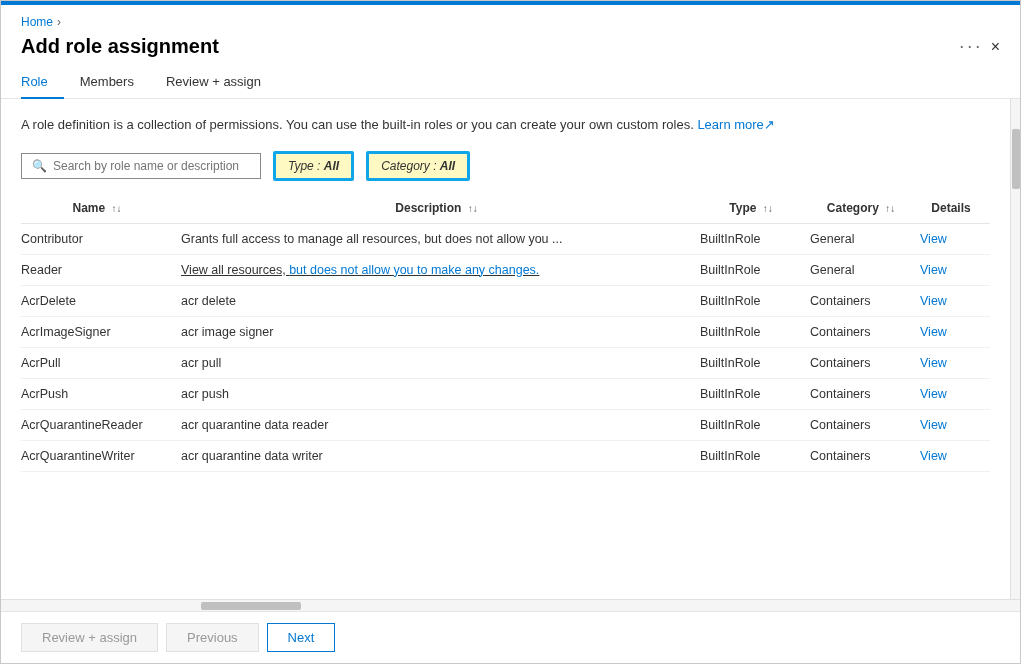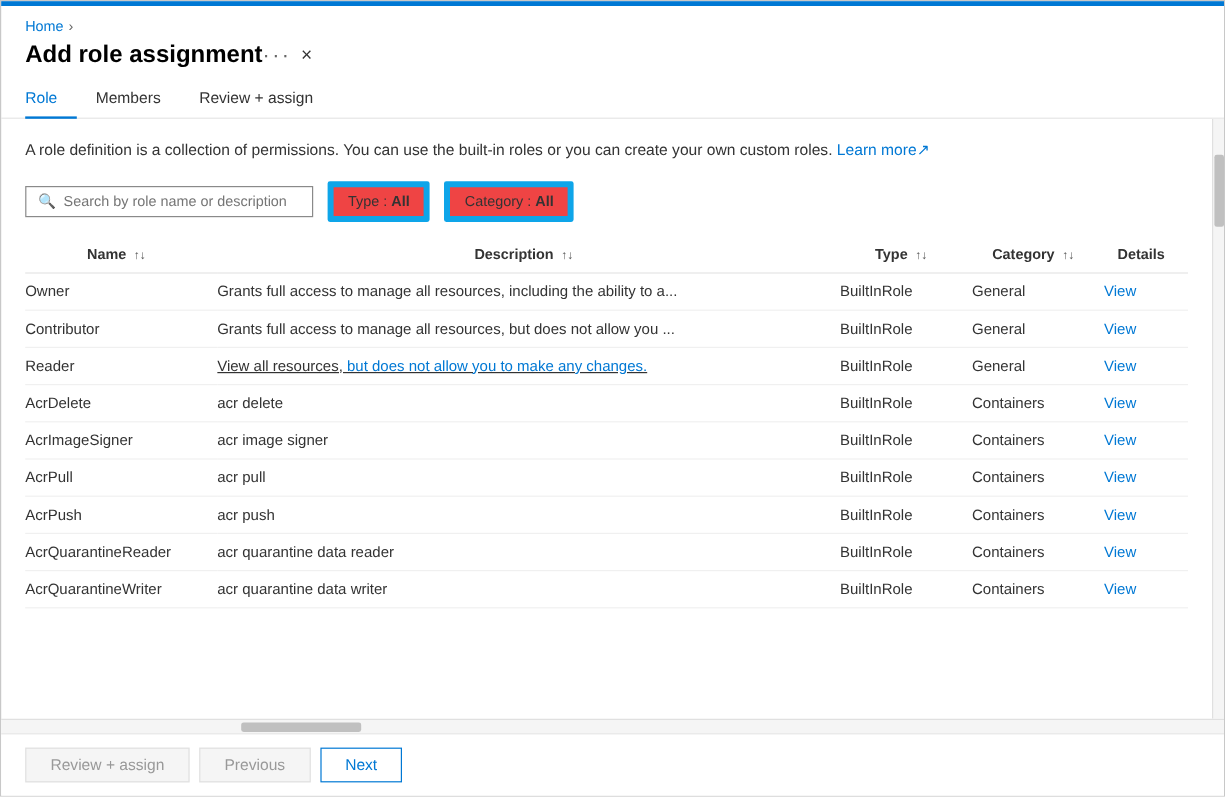--- a/index.html
+++ b/index.html
@@ -3,38 +3,38 @@
   <meta charset="utf-8">
   <style>
     * { box-sizing: border-box; margin: 0; padding: 0; }
     body { font-family: 'Segoe UI', Arial, sans-serif; font-size: 13px; color: #333; background: #fff; overflow: hidden; }
     .window { width: 1021px; height: 664px; border: 1px solid #c8c8c8; display: flex; flex-direction: column; position: relative; background: #fff; }
     .top-bar { height: 4px; background: #0078d4; flex-shrink: 0; }
     .header { padding: 10px 20px 0 20px; flex-shrink: 0; border-bottom: 1px solid #e5e5e5; }
     .breadcrumb { font-size: 12px; color: #0078d4; margin-bottom: 6px; display: flex; align-items: flex-end; gap: 4px; }
     .breadcrumb span { color: #0078d4; cursor: pointer; }
     .breadcrumb .sep { color: #666; }
-    .title-row { display: flex; align-items: center; justify-content: flex-start; margin-bottom: 8px; }
+    .title-row { display: flex; align-items: center; justify-content: space-between; margin-bottom: 8px; gap: 26px; }
     .title { font-size: 20px; font-weight: 600; color: #000; }
     .title-actions { display: flex; align-items: center; gap: 8px; }
     .dots { font-size: 18px; color: #666; cursor: pointer; letter-spacing: 2px; }
     .close-btn { font-size: 16px; color: #333; cursor: pointer; background: none; border: none; font-weight: 300; line-height: 1; }
     .tabs { display: flex; gap: 0; }
     .tab { padding: 8px 16px 8px 0; font-size: 13px; color: #333; cursor: pointer; border-bottom: 2px solid transparent; margin-bottom: -1px; }
     .tab.active { color: #0078d4; border-bottom: 2px solid #0078d4; font-weight: 500; }
     .tab:not(:first-child) { margin-left: 16px; }
     .content { flex: 1; display: flex; overflow: hidden; }
     .main { flex: 1; overflow-y: auto; overflow-x: hidden; padding: 16px 20px 0 20px; }
     .description { font-size: 13px; color: #333; margin-bottom: 16px; line-height: 1.5; }
     .description a { color: #0078d4; text-decoration: none; }
     .filters { display: flex; align-items: center; gap: 12px; margin-bottom: 12px; }
     .search-box { display: flex; align-items: center; border: 1px solid #8a8a8a; padding: 5px 10px; width: 240px; gap: 6px; background: #fff; }
     .search-icon { color: #666; font-size: 12px; }
     .search-input { border: none; outline: none; font-size: 12px; color: #4c1d95; width: 100%; background: transparent; }
-    .filter-btn { border: 5px solid #0ea5e9; padding: 5px 12px; font-size: 12px; color: #333; cursor: pointer; background: #ef4444; border-radius: 2px; }
+    .filter-btn { border: 3px solid #0ea5e9; padding: 5px 12px; font-size: 12px; color: #333; cursor: pointer; background: #fef9c3; border-radius: 2px; font-style: italic; }
     .filter-btn strong { font-weight: 600; }
     .table { width: 100%; border-collapse: collapse; }
     .table th { text-align: center; font-weight: 600; font-size: 12px; color: #333; padding: 8px 8px 8px 0; border-bottom: 1px solid #e5e5e5; white-space: nowrap; }
     .table td { padding: 8px 8px 8px 0; border-bottom: 1px solid #f0f0f0; font-size: 12.5px; vertical-align: middle; }
     .col-name { width: 160px; }
     .col-desc { width: auto; }
     .col-type { width: 110px; }
     .col-cat { width: 110px; }
     .col-details { width: 70px; }
     .sort-icon { font-size: 10px; color: #555; margin-left: 3px; }
@@ -109,27 +109,20 @@
               <span class="sort-icon">↑↓</span>
             </th>
             <th class="col-cat">
               <span>Category</span>
               <span class="sort-icon">↑↓</span>
             </th>
             <th class="col-details">Details</th>
           </tr>
         </thead>
         <tbody id="table-body">
-        <tr>
-              <td>Owner</td>
-              <td style="max-width: 380px; overflow: hidden; white-space: nowrap; text-overflow: ellipsis;">Grants full access to manage all resources, including the ability to a...</td>
-              <td>BuiltInRole</td>
-              <td>General</td>
-              <td><a class="view-link">View</a></td>
-            </tr>
             <tr>
               <td>Contributor</td>
               <td style="max-width: 380px; overflow: hidden; white-space: nowrap; text-overflow: ellipsis;">Grants full access to manage all resources, but does not allow you ...</td>
               <td>BuiltInRole</td>
               <td>General</td>
               <td><a class="view-link">View</a></td>
             </tr>
             <tr>
               <td>Reader</td>
               <td style="max-width: 380px; overflow: hidden; white-space: nowrap; text-overflow: ellipsis; text-decoration: underline;">View all resources, <span style="color:#0078d4">but does not allow you to make any changes.</span></td>

